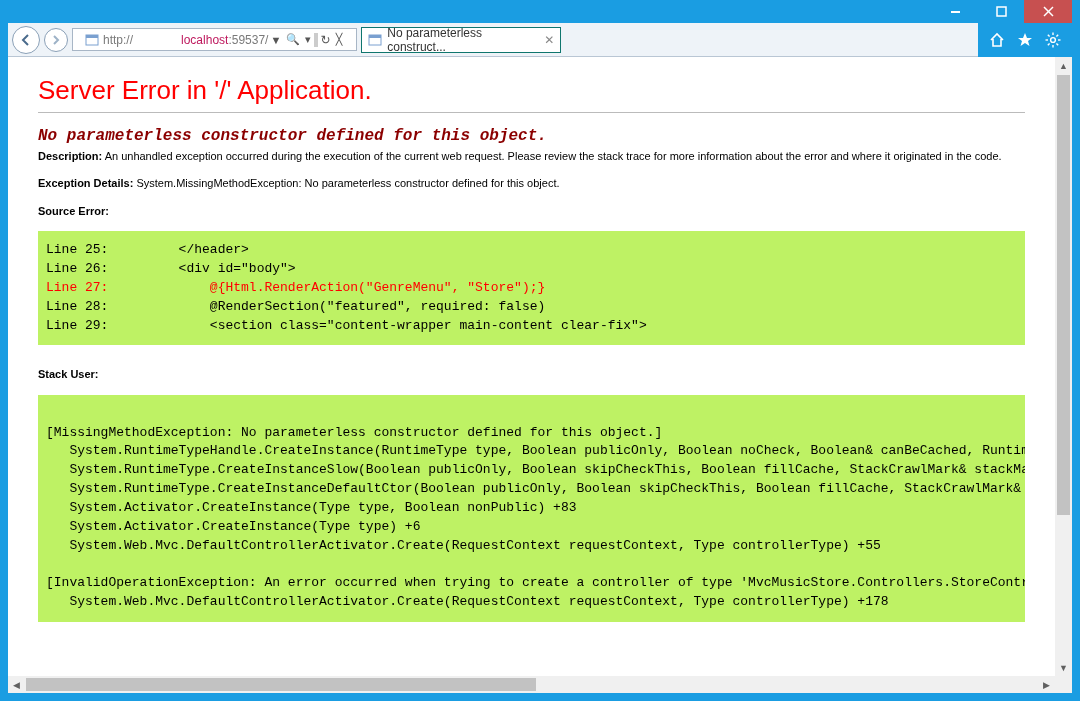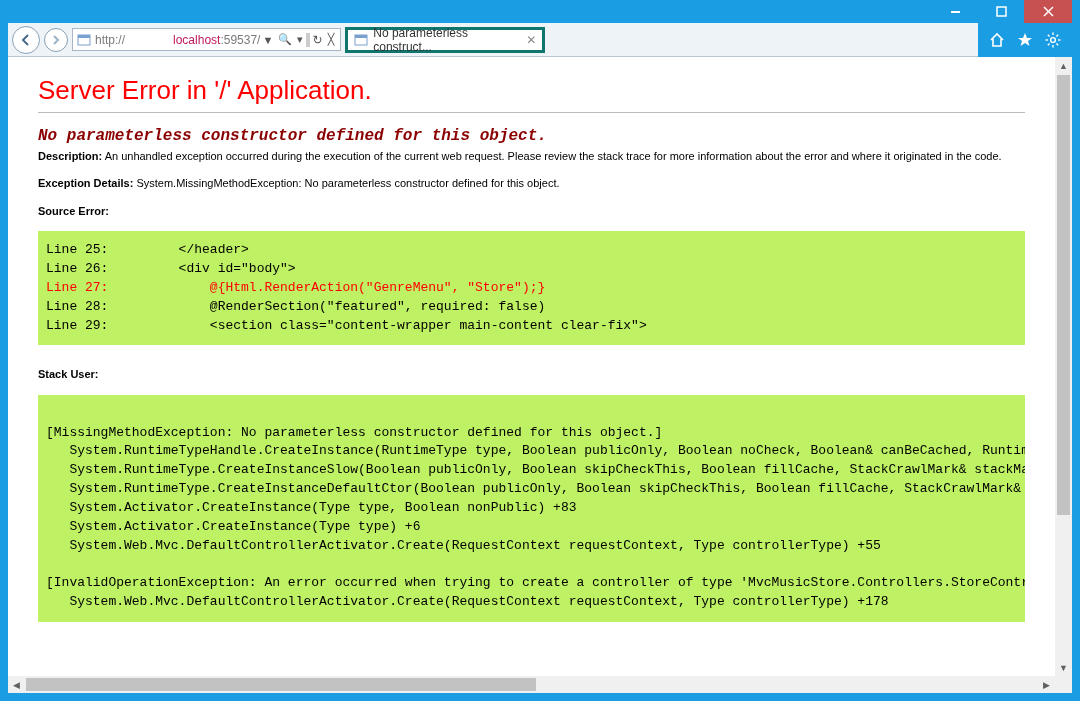--- a/index.html
+++ b/index.html
@@ -10,29 +10,29 @@
   
   .titlebar { height: 23px; background: #1a9de2; display: flex; justify-content: flex-end; align-items: stretch; }
   .winbtn { width: 46px; display: flex; align-items: center; justify-content: center; color: #fff; }
   .winbtn.close { background: #c75050; width: 48px; }
   .winbtn svg { display: block; }
 
   
   .toolbar { height: 34px; background: #eef3f8; border-bottom: 1px solid #b9c6d4; display: flex; align-items: center; gap: 4px; padding: 0 6px 0 4px; }
   .navbtn { width: 28px; height: 28px; border: 1px solid #8aa0b7; border-radius: 50%; background: #fff; display: flex; align-items: center; justify-content: center; color: #4a6b8c; cursor: default; }
   .navbtn.fwd { width: 24px; height: 24px; }
-  .addrbox { flex: 0 0 258px; height: 23px; border: 1px solid #a8b6c6; background: #fff; display: flex; align-items: center; padding: 0 4px; font-size: 12px; color: #7a7a7a; }
+  .addrbox { flex: 0 0 258px; height: 23px; border: 1px solid #a8b6c6; background: #fff; display: flex; align-items: center; padding: 0 12px; font-size: 12px; color: #7a7a7a; }
   .addrbox .host { color: #be185d; margin-left: 48px; }
   .addricon { width: 14px; height: 14px; margin-right: 4px; display: inline-flex; align-items: center; justify-content: center; }
   .addr-controls { display: flex; align-items: center; gap: 1px; margin-left: auto; }
   .addr-controls span { font-size: 11px; color: #555; padding: 0 2px; }
   .addr-controls .sep { width: 1px; height: 14px; background: #ccc; display: inline-block; }
   .dropdown-arrow { font-size: 8px; color: #555; padding: 0 3px; }
 
-  .tab { height: 26px; border: 3px solid #0f766e; background: #fff; display: flex; align-items: center; padding: 0 6px; font-size: 12px; color: #333; gap: 5px; max-width: 200px; }
+  .tab { height: 26px; border: 1px solid #0f766e; background: #fff; display: flex; align-items: center; padding: 0 6px; font-size: 12px; color: #333; gap: 5px; max-width: 200px; }
   .tab .favicon { width: 14px; height: 14px; display: inline-flex; align-items: center; justify-content: center; }
   .tab .close { font-size: 12px; color: #888; margin-left: 4px; }
   .tab-spacer { flex: 1; }
   .righticons { display: flex; gap: 10px; color: #fff; background: #1a9de2; height: 34px; align-items: center; padding: 0 10px; margin: -1px -6px -1px 0; }
   .righticons > div { width: 18px; height: 18px; display: flex; align-items: center; justify-content: center; }
 
   
   .content-wrap { flex: 1; position: relative; overflow: hidden; background: #fff; }
   .content { position: absolute; left: 0; top: 0; right: 17px; bottom: 17px; overflow: hidden; padding: 10px 30px; font-family: Verdana, Arial, sans-serif; font-size: 11px; color: #000; }
 

